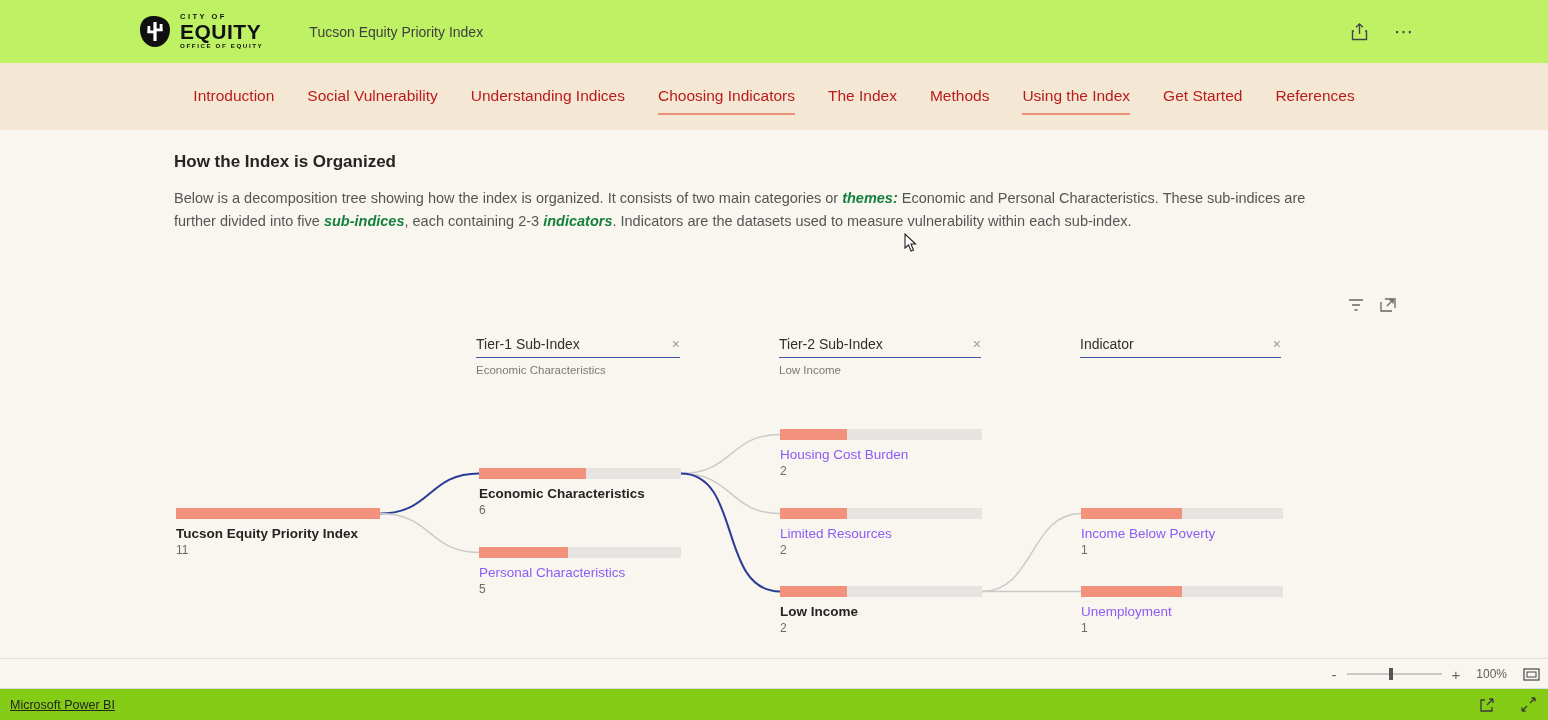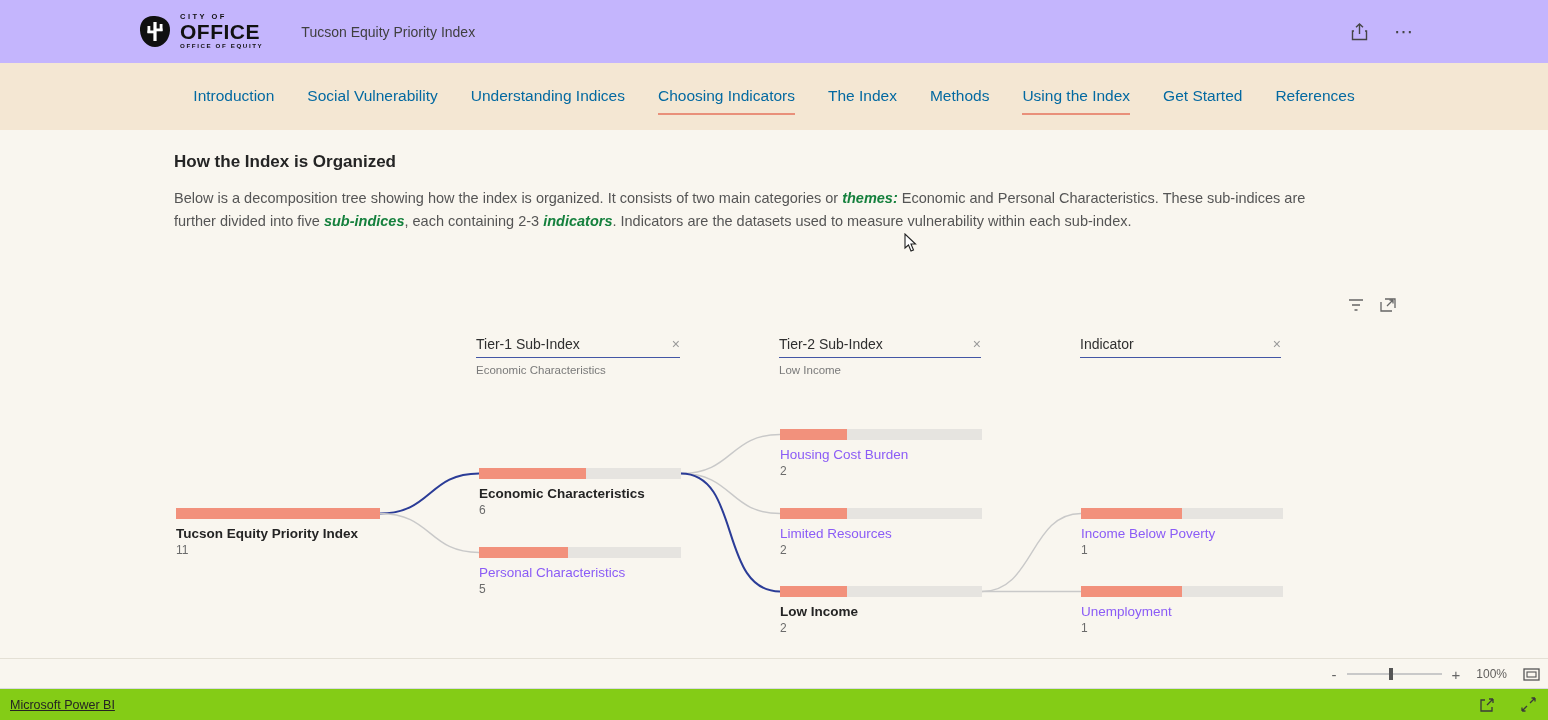--- a/index.html
+++ b/index.html
@@ -1,33 +1,33 @@
 <!DOCTYPE html>
 <html><head>
 <meta charset="utf-8">
 <style>
   * { margin:0; padding:0; box-sizing:border-box; }
   html,body { width:1548px; height:720px; overflow:hidden; }
   body { position:relative; font-family:"Liberation Sans", sans-serif; background:#f9f6ef; }
 
   
-  .app-header { position:absolute; top:0; left:0; width:100%; height:63px; background:#c4b5fd; display:flex; align-items:center; }
+  .app-header { position:absolute; top:0; left:0; width:100%; height:63px; background:#bef264; display:flex; align-items:center;gap:8px; }
   .logo-group { margin-left:137px; display:flex; align-items:center; gap:7px; }
   .logo-text { display:flex; flex-direction:column; line-height:1.05; color:#111; }
   .logo-cityof { font-size:7.5px; font-weight:bold; letter-spacing:2.5px; }
   .logo-name { font-size:21px; font-weight:800; letter-spacing:0.5px; }
   .logo-office { font-size:6.2px; font-weight:bold; letter-spacing:1.6px; }
   .report-title { margin-left:38px; font-size:14px; color:#3f3f3f; }
   .hdr-icons { position:absolute; right:134px; top:0; height:63px; display:flex; align-items:center; gap:26px; color:#444; }
   .hdr-icons svg { display:block; }
   .ellipsis { font-size:19px; color:#444; letter-spacing:1px; cursor:pointer; }
 
   
   .nav-bar { position:absolute; top:63px; left:0; width:100%; height:67px; background:#f4e7d3; display:flex; justify-content:center; align-items:center; gap:33px; }
-  .nav-item { font-size:15.5px; color:#0369a1; padding-bottom:8px; border-bottom:2px solid transparent; cursor:pointer; white-space:nowrap; margin-top:8px; }
+  .nav-item { font-size:15.5px; color:#b91c1c; padding-bottom:8px; border-bottom:2px solid transparent; cursor:pointer; white-space:nowrap; margin-top:8px; }
   .nav-item.active { border-bottom-color:#e9907a; }
 
   
   .main { position:absolute; top:130px; left:0; width:1436px; height:528px; background:#f9f6ef; }
   .copy-block { position:absolute; left:174px; top:22px; width:1165px; }
   .page-heading { font-size:17px; font-weight:700; color:#252525; margin-bottom:15px; }
   .body-para { font-size:14.5px; color:#555555; line-height:23px; margin-bottom:19px; }
   .em-link { color:#15803d; font-weight:bold; font-style:italic; }
 
   .visual-tools { position:absolute; left:1348px; top:168px; display:flex; gap:16px; color:#666; }
@@ -85,21 +85,21 @@
     <svg width="36" height="33" viewBox="0 0 36 33">
       <path d="M18 1 C8 0 2.5 7 3 15.5 C3.5 25 10 32 18 32 C26 32 32.5 25 33 15.5 C33.5 7 28 2 18 1 Z" fill="#101010"></path>
       <rect x="16.4" y="7" width="3.2" height="19" fill="#fff"></rect>
       <rect x="10.5" y="11" width="2.8" height="7" fill="#fff"></rect>
       <rect x="10.5" y="15.5" width="7" height="2.8" fill="#fff"></rect>
       <rect x="22.7" y="9" width="2.8" height="7" fill="#fff"></rect>
       <rect x="18.5" y="13.5" width="7" height="2.8" fill="#fff"></rect>
     </svg>
     <div class="logo-text">
       <span class="logo-cityof">CITY OF</span>
-      <span class="logo-name">OFFICE</span>
+      <span class="logo-name">EQUITY</span>
       <span class="logo-office">OFFICE OF EQUITY</span>
     </div>
   </div>
   <div class="report-title">Tucson Equity Priority Index</div>
   <div class="hdr-icons">
     <svg width="17" height="18" viewBox="0 0 17 18">
       <path d="M8.5 1 L8.5 11" stroke="#444" stroke-width="1.4" fill="none"></path>
       <path d="M5 4.2 L8.5 1 L12 4.2" stroke="#444" stroke-width="1.4" fill="none"></path>
       <path d="M3 8 L1.5 8 L1.5 16.5 L15.5 16.5 L15.5 8 L14 8" stroke="#444" stroke-width="1.4" fill="none"></path>
     </svg>

